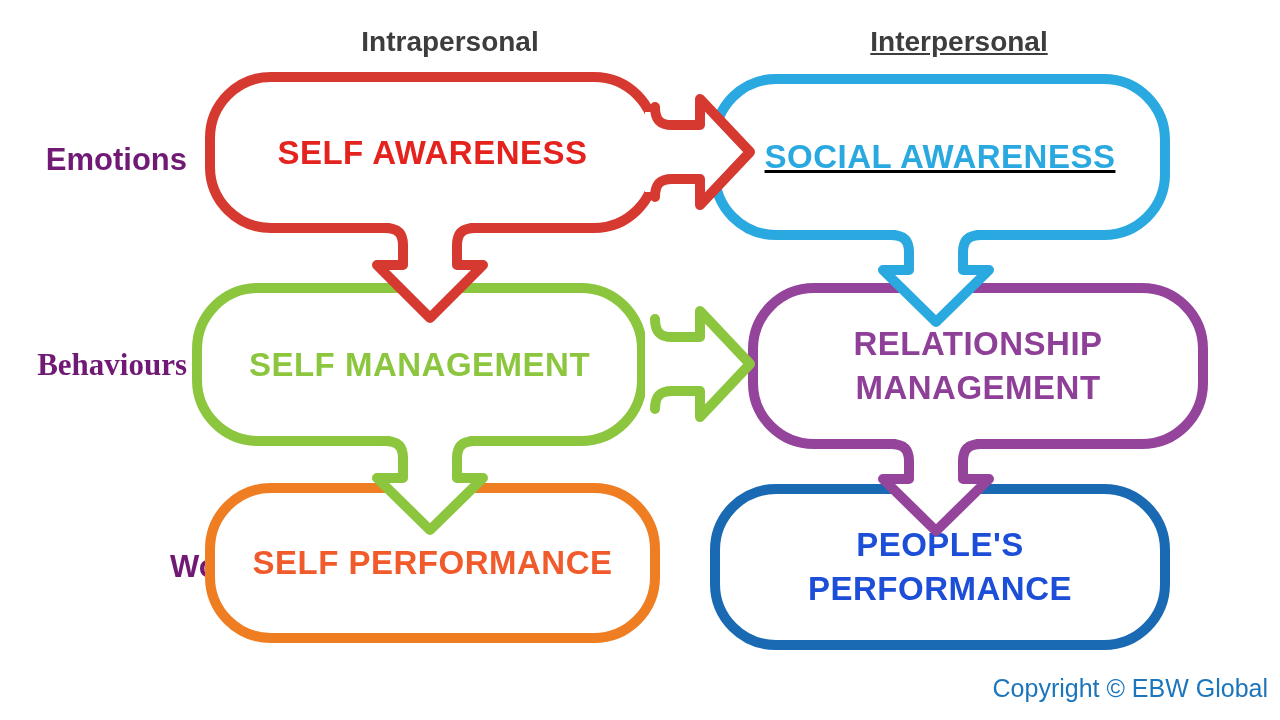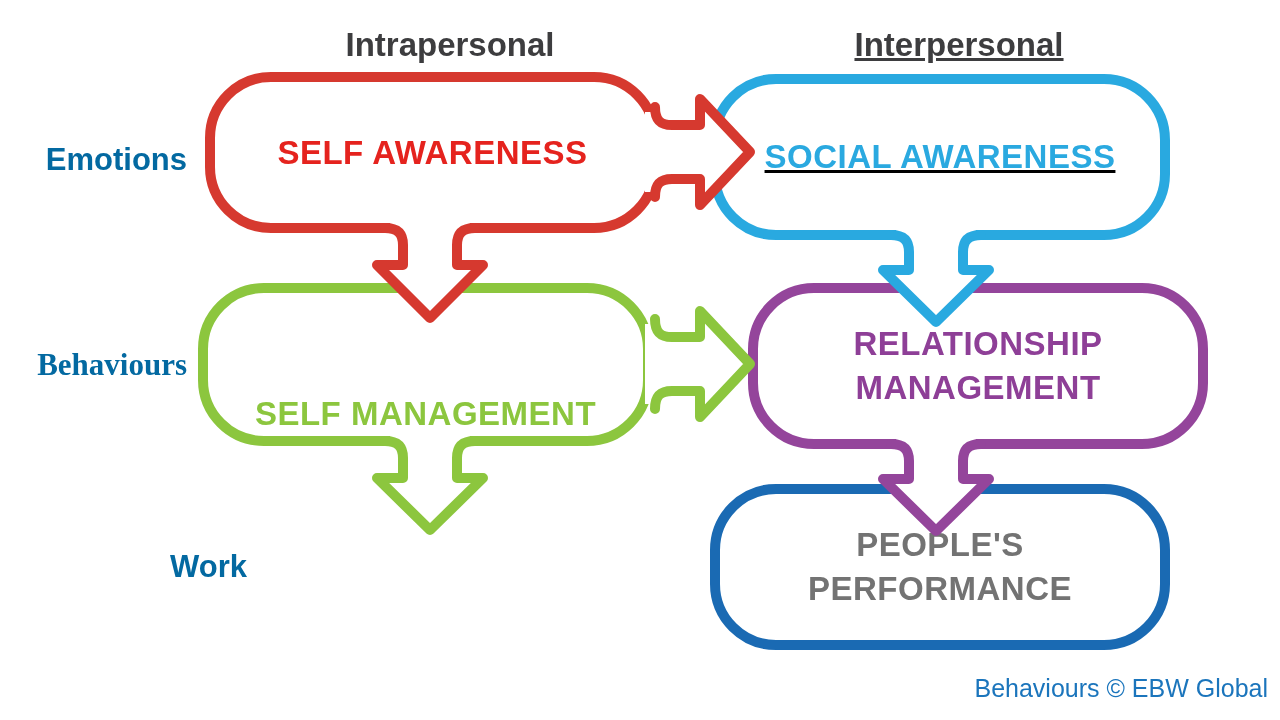--- a/index.html
+++ b/index.html
@@ -2,42 +2,42 @@
 <html><head>
 <meta charset="utf-8">
 <style>
   html,body{margin:0;padding:0;background:#ffffff;}
   .canvas{
     position:relative;width:1280px;height:720px;background:#ffffff;
     font-family:"Liberation Sans",sans-serif;overflow:hidden;
   }
   .col-header{
     position:absolute;transform:translateX(-50%);
-    font-size:33px;font-weight:bold;color:#3d3d3f;white-space:nowrap;
+    font-size:28px;font-weight:bold;color:#3d3d3f;white-space:nowrap;
   }
   .row-label{
     position:absolute;transform:translateY(-50%);
-    font-size:31px;font-weight:bold;color:#0369a1;white-space:nowrap;
+    font-size:31px;font-weight:bold;color:#701a75;white-space:nowrap;
   }
   .box{
     position:absolute;box-sizing:border-box;
     border:10px solid #000;border-radius:66px;
     display:flex;align-items:center;justify-content:center;
     background:#ffffff;
   }
   .box-label{
     font-size:33px;font-weight:bold;text-align:center;
     white-space:pre-line;line-height:1.32;letter-spacing:.5px;
   }
   .box-red{border-color:#d6392f;}    .box-red .box-label{color:#e5231e;}
   .box-cyan{border-color:#29a9e0;text-decoration:underline;}   .box-cyan .box-label{color:#2aa9e0;}
   .box-green{border-color:#8cc63e;}  .box-green .box-label{color:#8cc63e;}
   .box-purple{border-color:#94459b;} .box-purple .box-label{color:#8e3f97;}
   .box-orange{border-color:#ef7d22;} .box-orange .box-label{color:#f15b2b;}
-  .box-blue{border-color:#1a6ab3;}   .box-blue .box-label{color:#737373;}
+  .box-blue{border-color:#1a6ab3;}   .box-blue .box-label{color:#1d4ed8;}
   .arrows{position:absolute;left:0;top:0;z-index:5;pointer-events:none;}
   .arrow-path{fill:#ffffff;stroke-width:10;stroke-linejoin:round;stroke-linecap:round;}
   .eraser{fill:#ffffff;stroke:none;}
   .copyright{
     position:absolute;right:12px;top:674px;
     font-size:25px;color:#1b75bc;white-space:nowrap;
   }
 </style>
 </head>
 <body>
@@ -52,29 +52,32 @@
   <div class="row-label" style="right:1033px;top:567px;">Work</div>
 
   <div class="box box-red" style="left:205px;top:72px;width:455px;height:161px;">
     <span class="box-label">SELF AWARENESS</span>
   </div>
 
   <div class="box box-cyan" style="left:710px;top:74px;width:460px;height:166px;">
     <span class="box-label">SOCIAL AWARENESS</span>
   </div>
 
-  <div class="box box-green" style="left:198px;top:283px;width:455px;height:163px;align-items:flex-end;">
+  <div class="box box-green" style="left:192px;top:283px;width:455px;height:163px;">
     <span class="box-label">SELF MANAGEMENT</span>
   </div>
 
   <div class="box box-purple" style="left:748px;top:283px;width:460px;height:166px;">
     <span class="box-label">RELATIONSHIP
 MANAGEMENT</span>
   </div>
 
+  <div class="box box-orange" style="left:205px;top:483px;width:455px;height:160px;">
+    <span class="box-label">SELF PERFORMANCE</span>
+  </div>
 
   <div class="box box-blue" style="left:710px;top:484px;width:460px;height:166px;">
     <span class="box-label">PEOPLE'S
 PERFORMANCE</span>
   </div>
 
   <svg class="arrows" width="1280" height="720" viewBox="0 0 1280 720">
 
     <g>
       <rect class="eraser" x="645" y="112" width="20" height="80"></rect>
@@ -100,15 +103,15 @@
       <rect class="eraser" x="390" y="435" width="80" height="12"></rect>
       <path class="arrow-path" style="stroke:#8cc63e" d="M385,441 C397,441 403,446 403,458 L403,478 L377,478 L430,530 L483,478 L457,478 L457,458 C457,446 463,441 475,441"></path>
     </g>
 
     <g>
       <rect class="eraser" x="896" y="438" width="80" height="12"></rect>
       <path class="arrow-path" style="stroke:#94459b" d="M891,444 C903,444 909,449 909,461 L909,479 L883,479 L936,531 L989,479 L963,479 L963,461 C963,449 969,444 981,444"></path>
     </g>
   </svg>
 
-  <div class="copyright">Behaviours © EBW Global</div>
+  <div class="copyright">Copyright © EBW Global</div>
 
 </div>
 
 </body></html>

